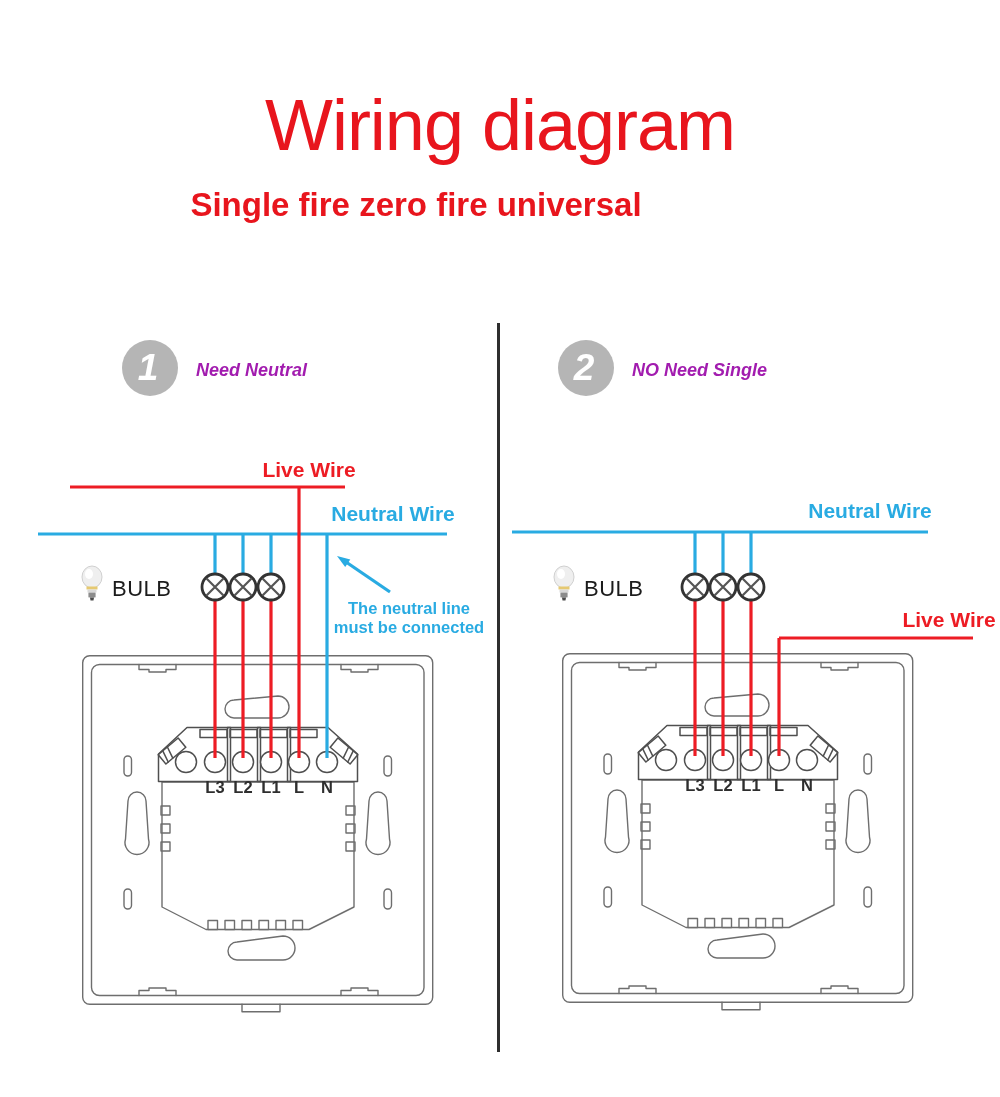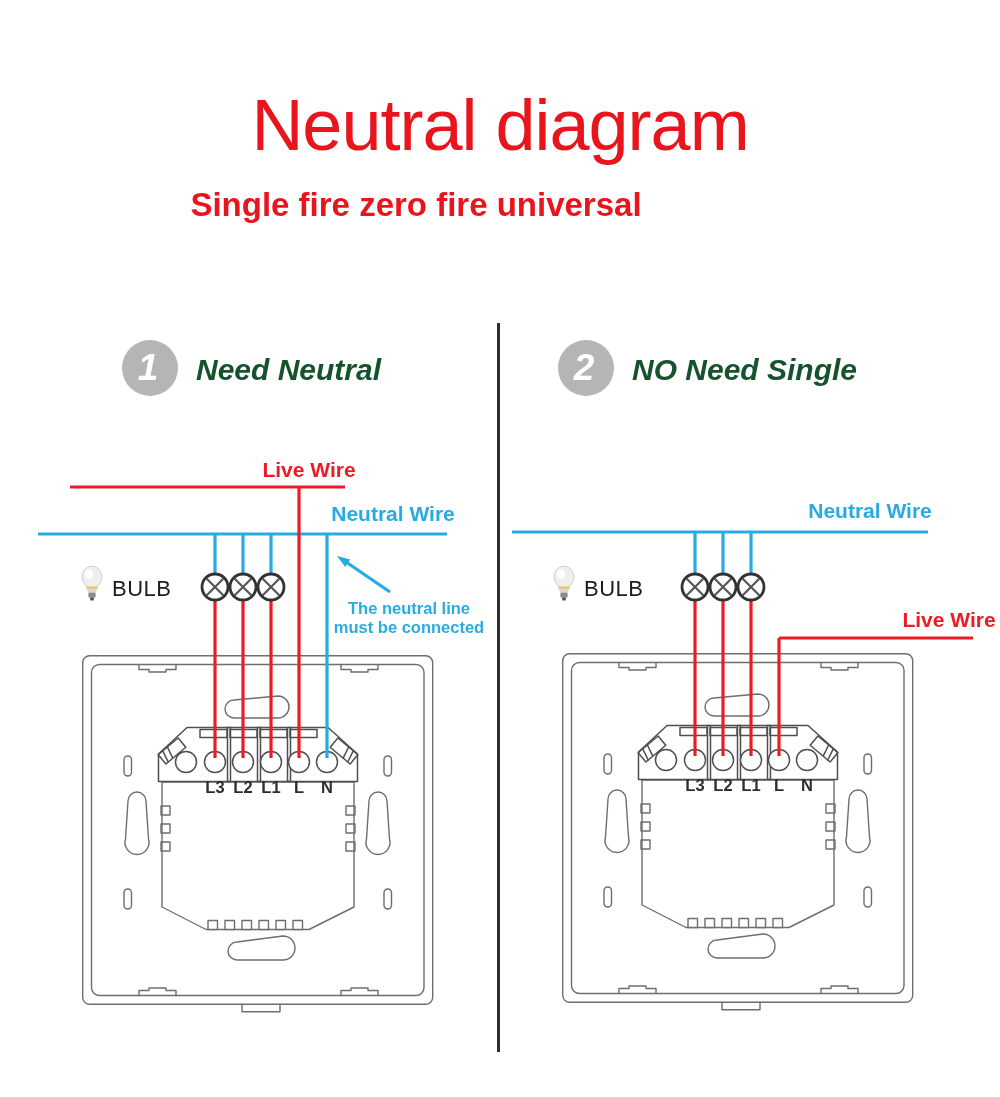--- a/index.html
+++ b/index.html
@@ -17,38 +17,38 @@
     font-size:33px;font-weight:bold;color:#e8151d;
   }
   .badge{
     position:absolute;width:56px;height:56px;border-radius:50%;
     background:#b5b5b5;color:#ffffff;
     font-style:italic;font-weight:bold;font-size:37px;
     display:flex;align-items:center;justify-content:center;
     padding-right:4px;box-sizing:border-box;
   }
   .heading{
-    position:absolute;font-size:30px;font-weight:bold;font-style:italic;
-    color:#14532d;white-space:nowrap;line-height:36px;
+    position:absolute;font-size:18px;font-weight:bold;font-style:italic;
+    color:#a21caf;white-space:nowrap;line-height:36px;
   }
   #divider{
     left:497px;top:323px;width:2.5px;height:729px;background:#2e2e2e;
   }
   svg{position:absolute;overflow:visible;}
   svg text{font-family:"Liberation Sans", sans-serif;}
   .wire-label-red{fill:#ed1c24;font-size:21px;font-weight:bold;}
   .wire-label-blue{fill:#29abe2;font-size:21px;font-weight:bold;}
   .bulb-label{fill:#1c1c1c;font-size:22px;letter-spacing:0.5px;}
   .note-text{fill:#29abe2;font-size:16.5px;font-weight:bold;}
   .terminal-label{fill:#2e2e2e;font-size:16.5px;font-weight:bold;}
 </style>
 </head>
 <body>
 
-<div class="abs" id="main-title">Neutral diagram</div>
+<div class="abs" id="main-title">Wiring diagram</div>
 <div class="abs" id="sub-title">Single fire zero fire universal</div>
 
 <div id="divider" class="abs"></div>
 
 <div class="badge" style="left:122px;top:340px;">
   <span>1</span>
 </div>
 <div class="heading" style="left:196px;top:352px;">Need Neutral</div>
 
 <div class="badge" style="left:558px;top:340px;">

